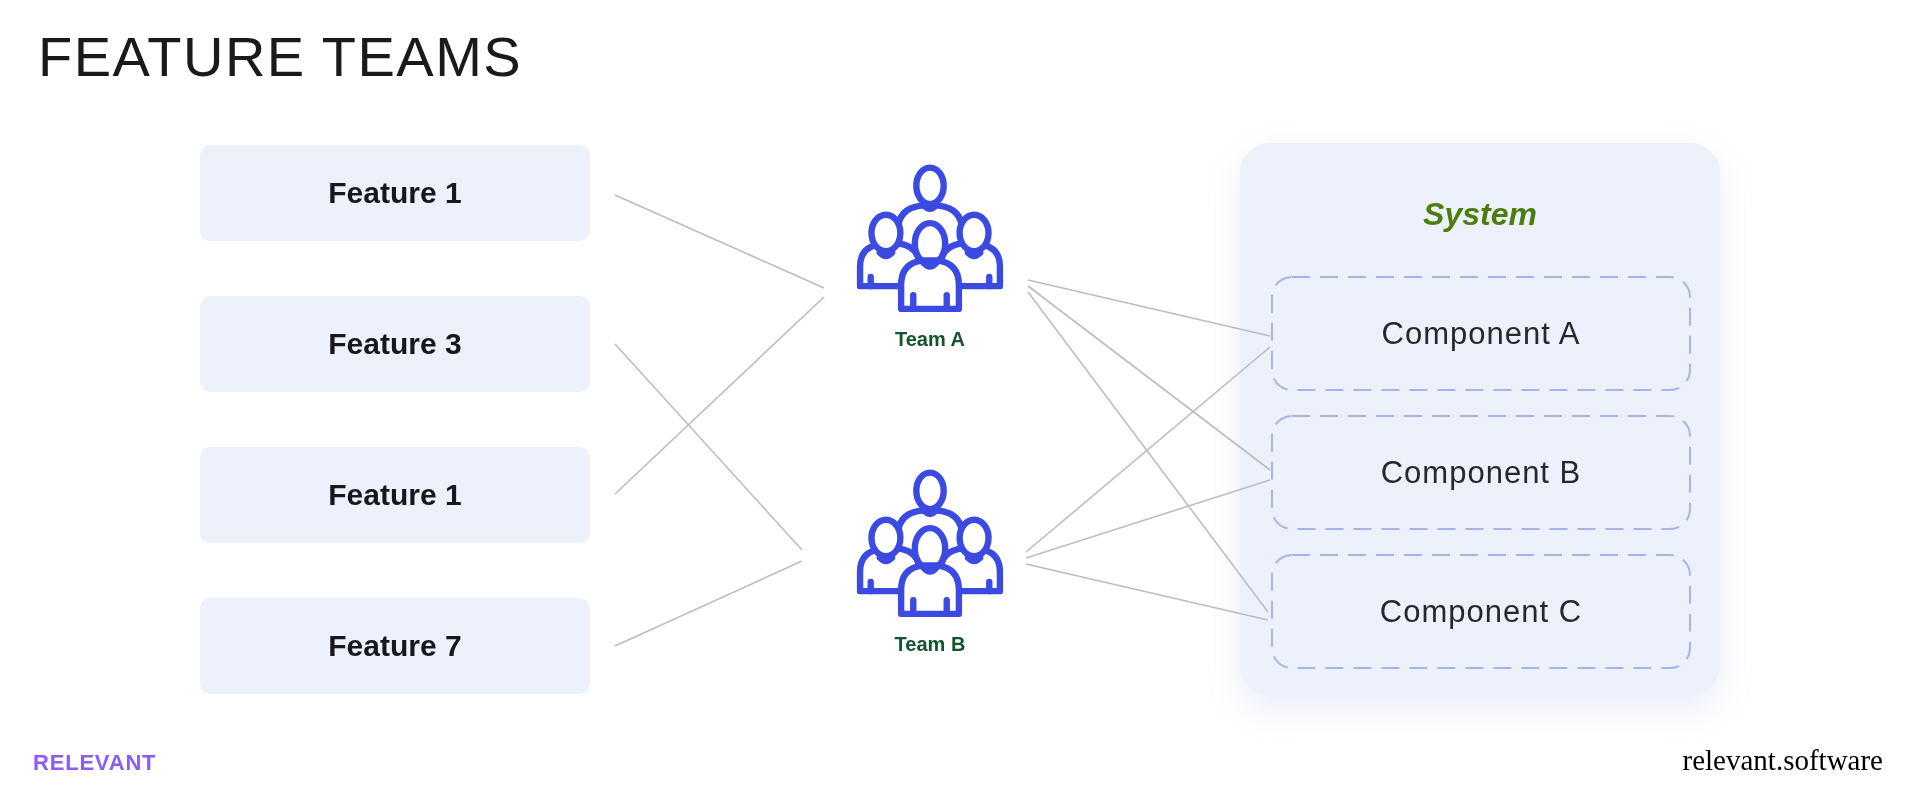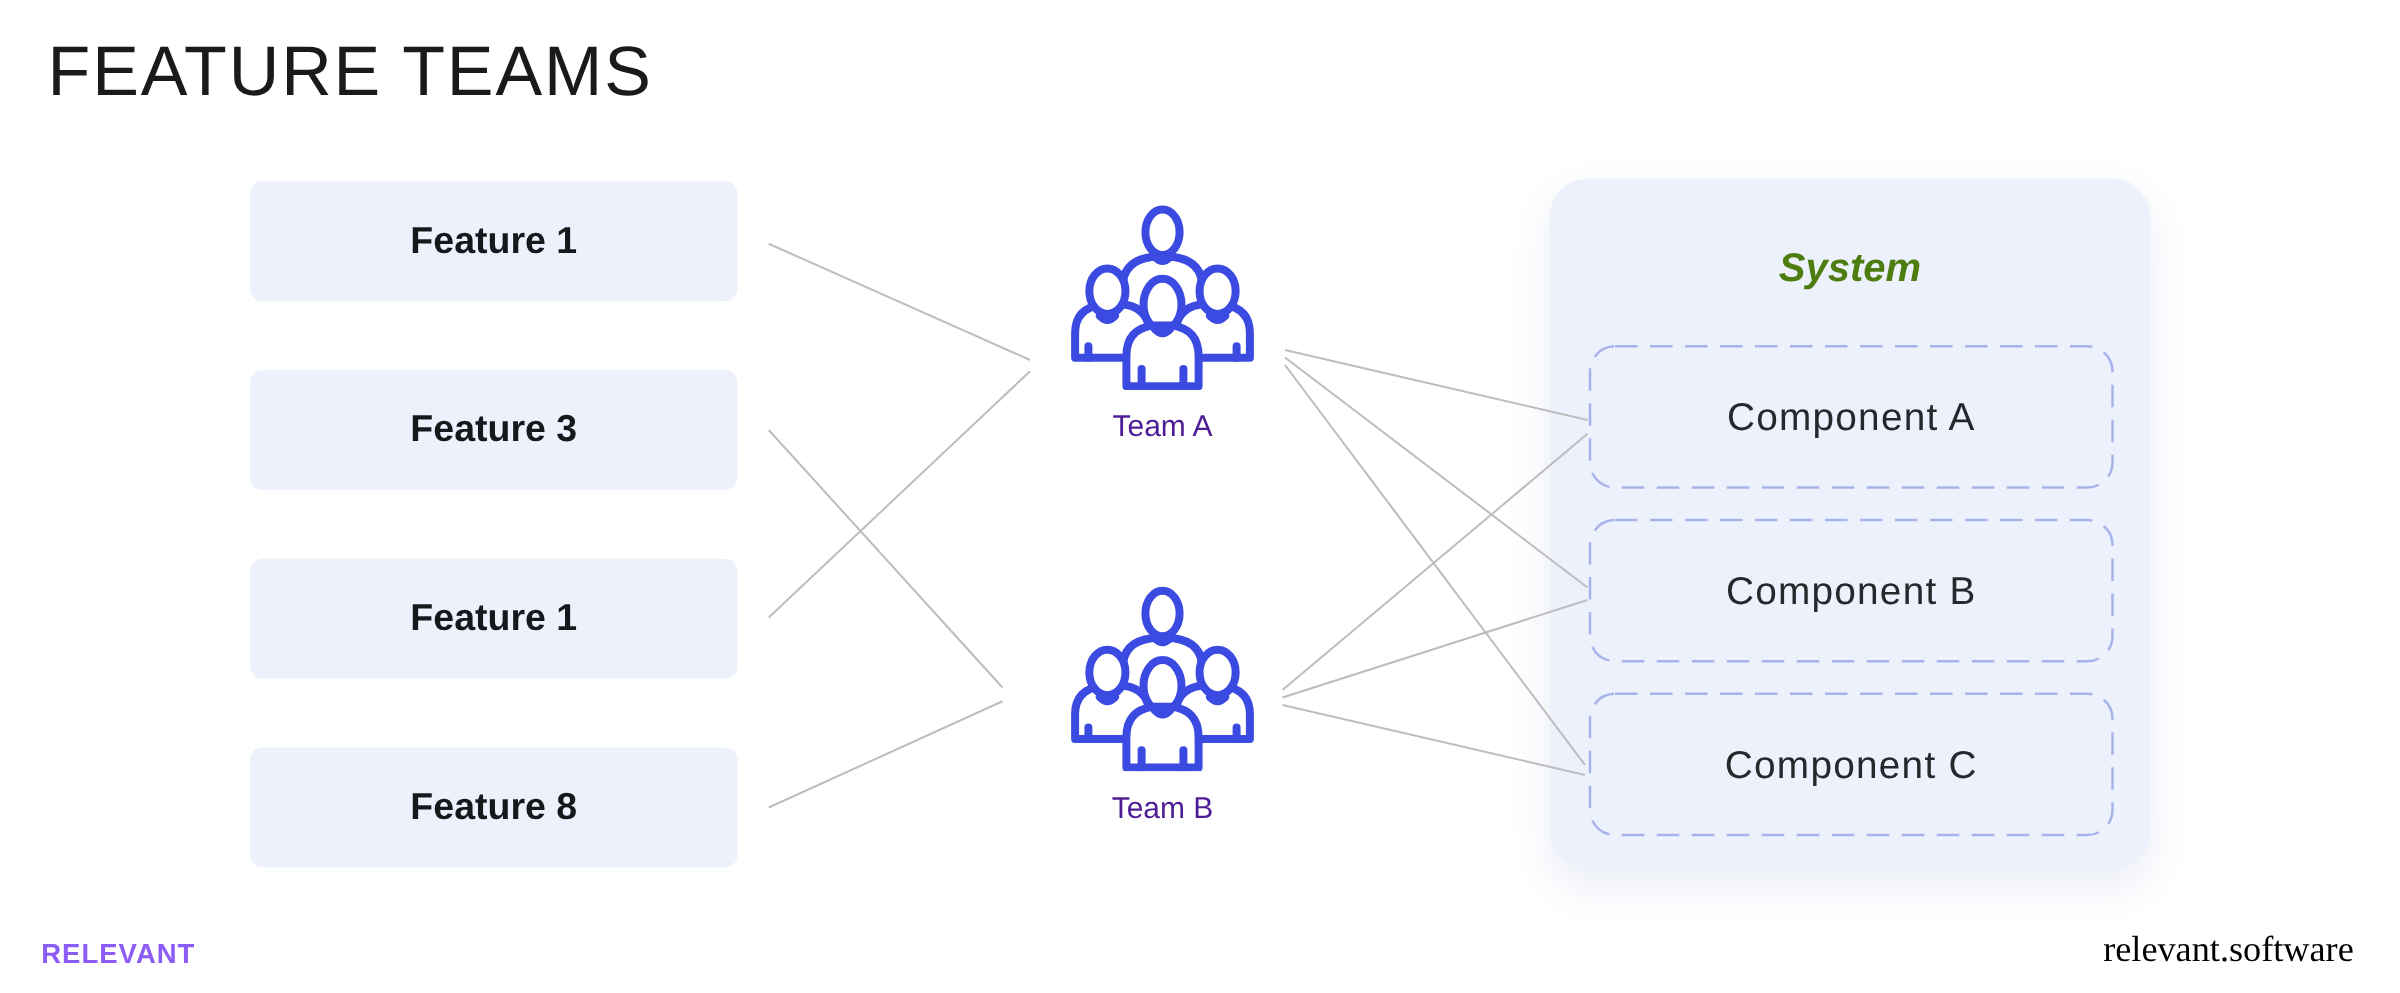--- a/index.html
+++ b/index.html
@@ -24,21 +24,21 @@
   .connectors { position:absolute; left:0; top:0; width:1920px; height:794px; z-index:2; pointer-events:none; }
   .edge { stroke:var(--connector,#bdbdbd); stroke-width:1.6; fill:none; }
   .dashed-rect { fill:none; stroke:var(--dashed-border,#a7b4eb); stroke-width:2; stroke-dasharray:18 10; }
 
   
   .team { position:absolute; left:802px; width:256px; text-align:center; z-index:3; }
   .team-a{top:160px} .team-b{top:465px}
   .team-icon { display:block; margin:0 auto; }
   .ticon .p { fill:#ffffff; stroke:var(--accent-blue,#3b4ae0); stroke-width:4.2; stroke-linecap:round; stroke-linejoin:round; }
   .ticon .ln { fill:none; stroke:var(--accent-blue,#3b4ae0); stroke-width:4.2; stroke-linecap:round; stroke-linejoin:round; }
-  .team-label { margin-top:16px; font-size:24px; font-weight:400; color:#4c1d95; }
+  .team-label { margin-top:16px; font-size:20px; font-weight:700; color:#14532d; }
 
   
   .system-panel {
     position:absolute; left:1240px; top:143px; width:480px; height:552px;
     background:var(--box-bg,#ecf1fc); border-radius:30px; z-index:1;
     box-shadow:0 14px 34px rgba(140,155,210,0.18);
   }
   .system-title {
     position:absolute; left:1240px; top:196px; width:480px; text-align:center;
     font-size:32px; font-weight:700; color:#4d7c0f; z-index:3;font-style:italic;
@@ -64,21 +64,21 @@
   <div class="feature-box f1">
     <span class="feature-label">Feature 1</span>
   </div>
   <div class="feature-box f2">
     <span class="feature-label">Feature 3</span>
   </div>
   <div class="feature-box f3">
     <span class="feature-label">Feature 1</span>
   </div>
   <div class="feature-box f4">
-    <span class="feature-label">Feature 8</span>
+    <span class="feature-label">Feature 7</span>
   </div>
 
   <div class="system-panel"></div>
   <div class="system-title">System</div>
   <div class="component-label c2">Component B</div>
   <div class="component-label c1">Component A</div>
   <div class="component-label c3">Component C</div>
 
   <svg class="connectors" viewBox="0 0 1920 794" xmlns="http://www.w3.org/2000/svg">
     <line class="edge" x1="615" y1="195" x2="824" y2="288"></line>

